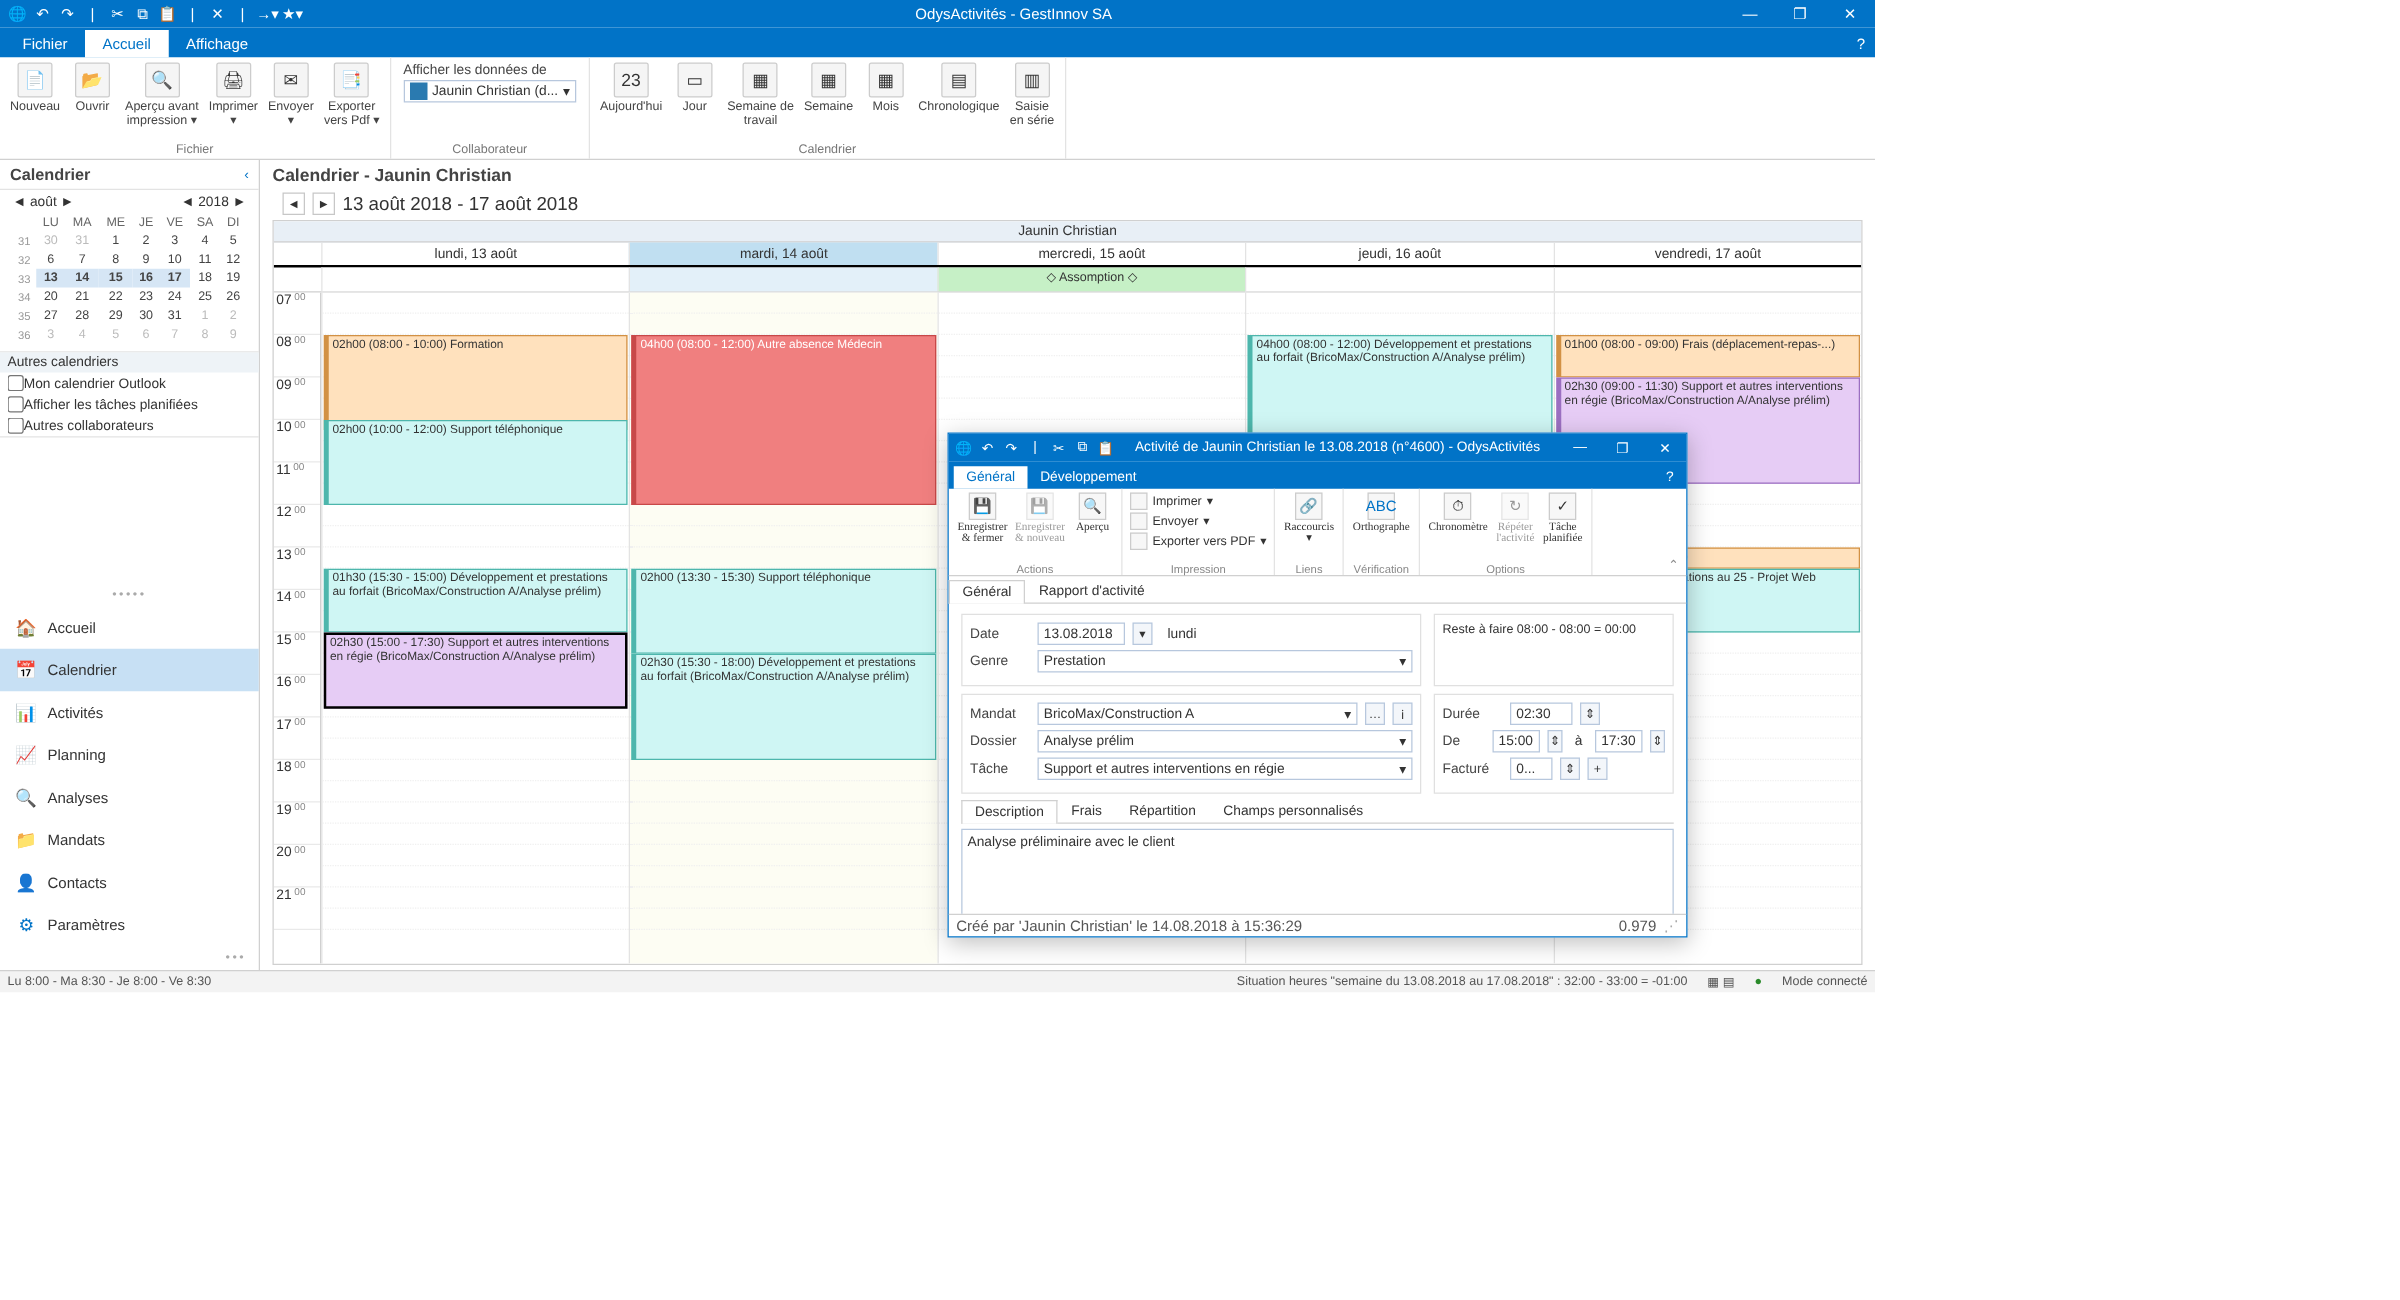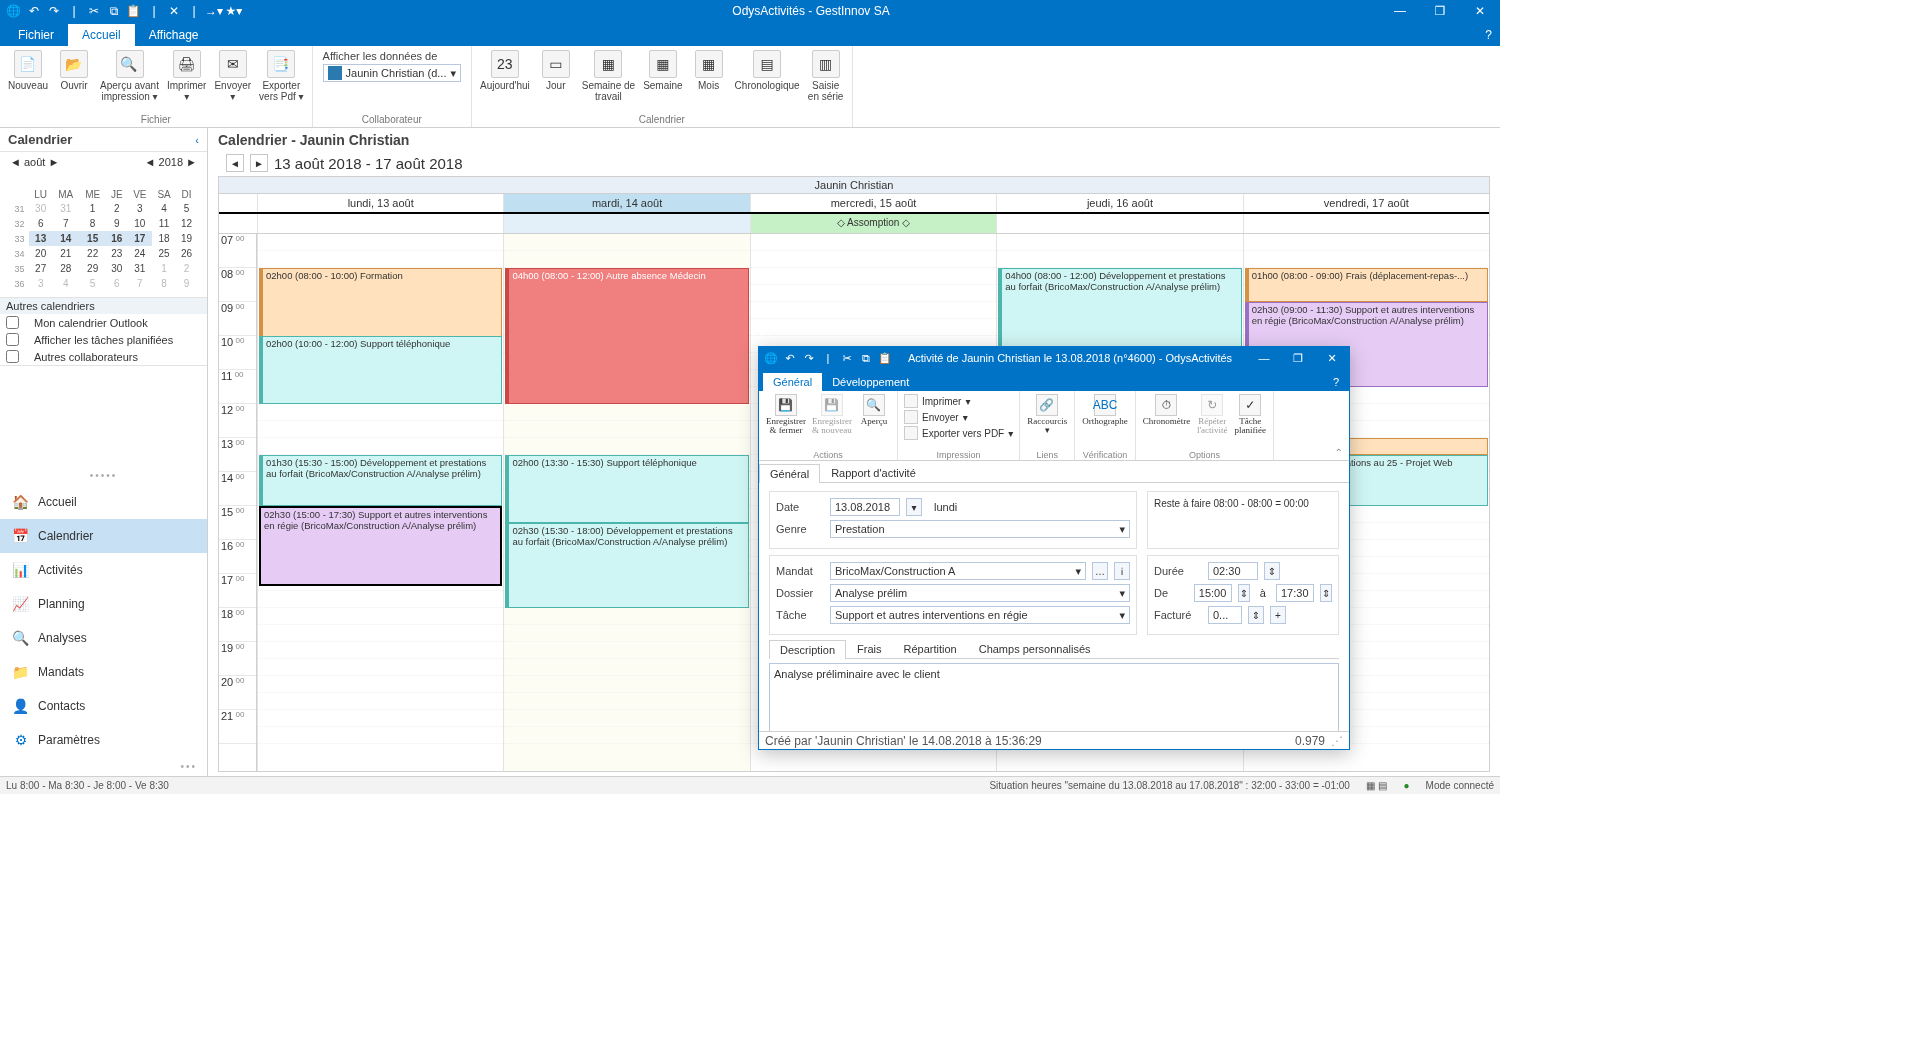--- a/index.html
+++ b/index.html
@@ -32,32 +32,32 @@
 .collab-block .sel .usr { width:14px; height:14px; background:#2a7ab0; display:inline-block; }
 
 
 .main { display: flex; height: calc(794px - 22px - 24px - 82px - 18px); }
 .sidebar { width: 208px; border-right: 1px solid #d0d0d0; display: flex; flex-direction: column; background:#fff; }
 .sb-head { display:flex; align-items:center; justify-content:space-between; padding:4px 8px; border-bottom:1px solid #e3e3e3; }
 .sb-head .ttl { font-weight:bold; font-size:13px; color:#444; }
 .sb-head .nav { color:#0173c7; cursor:pointer; }
 
 .minical { padding:4px 10px 0 10px; }
-.minical .mcnav { display:flex; justify-content:space-between; margin-bottom:20px; font-size:11px; }
+.minical .mcnav { display:flex; justify-content:space-between; margin-bottom:4px; font-size:11px; }
 .minical .mcnav span {cursor:pointer;}
 .minical table { width:100%; border-collapse: collapse; font-size:10px; text-align:center; }
 .minical th { color:#666; font-weight:normal; padding:1px; }
 .minical td { padding:2px 1px; color:#444; }
 .minical td.dim { color:#bbb; }
 .minical td.wk { color:#999; font-size:9px; }
 .minical td.hl { background:#d6e6f5; font-weight:bold; }
 
 .othercal { border-top:1px solid #e3e3e3; border-bottom:1px solid #e3e3e3; margin-top:6px; }
 .othercal .ochdr { background:#eef3f7; padding:2px 6px; font-size:11px; }
-.othercal label { display:flex; align-items:center; gap:15px; padding:2px 6px; font-size:11px; }
+.othercal label { display:flex; align-items:center; gap:0; padding:2px 6px; font-size:11px; }
 
 .sidenav { margin-top:auto; }
 .sidenav .dots { text-align:center; color:#aaa; letter-spacing: 2px; font-size:10px; padding:4px 0;}
 .navitem { display:flex; align-items:center; gap:8px; padding:8px 12px; font-size:12px; cursor:pointer; color:#333; }
 .navitem.active { background:#c7e0f4; }
 .navitem .nicon { width:18px; height:18px; display:inline-flex; align-items:center; justify-content:center; color:#0173c7; font-size:14px; }
 
 
 .calarea { flex:1; display:flex; flex-direction:column; position:relative; }
 .calhdr { padding:4px 10px; font-weight:bold; font-size:14px; color:#444; }
@@ -464,21 +464,21 @@
               <div class="slot"></div>
               <div class="slot"></div>
               <div class="slot"></div>
               <div class="slot"></div>
               <div class="slot"></div>
               <div class="slot"></div>
               <div class="slot"></div>
               <div class="evt orange" style="top: 34px; height: 76px;">02h00 (08:00 - 10:00) Formation</div>
               <div class="evt cyan" style="top: 102px; height: 68px;">02h00 (10:00 - 12:00) Support téléphonique</div>
               <div class="evt cyan" style="top: 221px; height: 51px;">01h30 (15:30 - 15:00) Développement et prestations au forfait (BricoMax/Construction A/Analyse prélim)</div>
-              <div class="evt purple selected" style="top: 272px; height: 80px;">02h30 (15:00 - 17:30) Support et autres interventions en régie (BricoMax/Construction A/Analyse prélim)</div>
+              <div class="evt purple selected" style="top: 272px; height: 61px;">02h30 (15:00 - 17:30) Support et autres interventions en régie (BricoMax/Construction A/Analyse prélim)</div>
             </div>
           <div class="dbcol today" id="col-tue">
               <div class="slot"></div>
               <div class="slot"></div>
               <div class="slot"></div>
               <div class="slot"></div>
               <div class="slot"></div>
               <div class="slot"></div>
               <div class="slot"></div>
               <div class="slot"></div>

